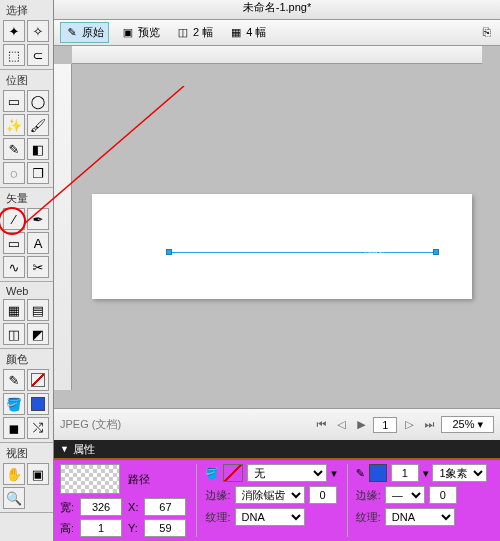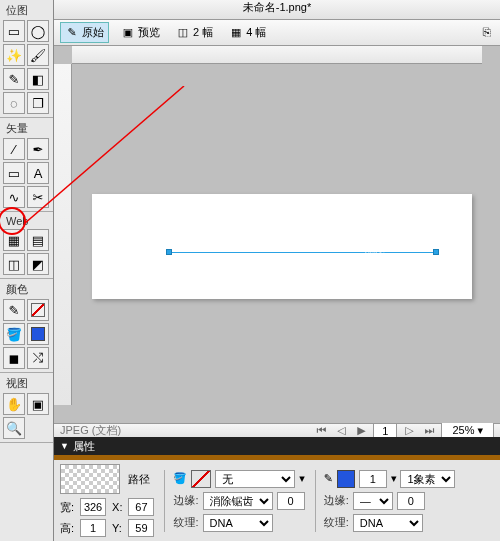--- a/index.html
+++ b/index.html
@@ -31,47 +31,58 @@
 .canvas-area { flex: 1; position: relative; background: #bfbfbf; overflow: hidden; }
 .ruler-h { position:absolute; left:18px; right:18px; top:0; height:18px; background: linear-gradient(#f6f6f6,#e6e6e6); border-bottom:1px solid #999; }
 .ruler-v { position:absolute; left:0; top:18px; bottom:18px; width:18px; background: linear-gradient(#f6f6f6,#e6e6e6); border-right:1px solid #999; }
 .canvas-inner { position:absolute; left:18px; top:18px; right:18px; bottom:0; background:#bfbfbf; }
 .artboard { position:absolute; left:20px; top:130px; width:380px; height:105px; background:#fff; box-shadow: 2px 2px 4px rgba(0,0,0,.25); }
 .blue-line { position:absolute; left:77px; top:58px; width:267px; height:1px; background:#29a2e5; }
 .handle { position:absolute; width:6px; height:6px; background:#29a2e5; border:1px solid #1a7fb8; top:55px; }
 .handle.l { left:74px; } .handle.r { left:341px; }
 .watermark { position:absolute; right:30px; top:155px; transform: rotate(-18deg); color: rgba(255,255,255,.55); font-size: 16px; text-align:center; line-height:1.4; }
 
-.statusbar { height: 14px; background: linear-gradient(#f6f6f6,#e4e4e4); border-top: 1px solid #999; display:flex; align-items:center; padding: 0 6px; gap:6px; }
+.statusbar { height: 32px; background: linear-gradient(#f6f6f6,#e4e4e4); border-top: 1px solid #999; display:flex; align-items:center; padding: 0 6px; gap:6px; }
 .nav-controls { display:flex; align-items:center; gap:4px; margin-left:auto; }
 .nav-btn { width:16px; height:16px; display:flex; align-items:center; justify-content:center; color:#666; cursor:pointer; }
 .nav-input { width:24px; height:16px; text-align:center; border:1px solid #999; background:#fff; }
 .status-box { border:1px solid #999; background:#fff; padding:1px 10px; }
 
 
 .props-header { height: 18px; background: #222; color:#fff; display:flex; align-items:center; padding:0 6px; gap:4px; }
 .props-header .tri { font-size:9px; }
-.props { background: #e5e5e5; border-top:5px solid #a16207; padding: 4px 6px; display:flex; gap:10px;align-items:center; }
+.props { background: #d946ef; border-top:2px solid #a16207; padding: 4px 6px; display:flex; gap:10px; }
 .props-col { display:flex; flex-direction:column; gap:4px; }
 .field-row { display:flex; align-items:center; gap:4px; white-space:nowrap; }
 .field-row label { color:#333; }
-.num-input { width: 26px; height:18px; border:1px solid #999; background:#fff; text-align:center; }
+.num-input { width: 42px; height:18px; border:1px solid #999; background:#fff; text-align:center; }
 .sel { height:18px; border:1px solid #999; background:#fff; padding:0 2px; }
 .swatch-checker { background: repeating-conic-gradient(#ccc 0 25%, #fff 0 50%) 0 0/8px 8px; width:60px; height:30px; border:1px solid #999; }
 .line-swatch { width:20px; height:18px; border:1px solid #666; background: linear-gradient(135deg, transparent 45%, #d00 45%, #d00 55%, transparent 55%); display:inline-block; }
 .blue-swatch { width:18px; height:18px; border:1px solid #444; background:#2255dd; display:inline-block; }
 .chk { width:12px; height:12px; border:1px solid #888; background:#fff; display:inline-block; }
 .dim-grid { display:grid; grid-template-columns: auto auto auto auto; gap: 3px 6px; align-items:center; }
 </style>
 </head>
 <body>
 
 <div class="app">
 
   <div class="toolbox">
+    <div class="tool-group">
+      <div class="tool-group-label">选择</div>
+      <div class="tool-row">
+        <div class="tool-btn">✦</div>
+        <div class="tool-btn">✧</div>
+      </div>
+      <div class="tool-row">
+        <div class="tool-btn">⬚</div>
+        <div class="tool-btn">⊂</div>
+      </div>
+    </div>
 
     <div class="tool-group">
       <div class="tool-group-label">位图</div>
       <div class="tool-row">
         <div class="tool-btn">▭</div>
         <div class="tool-btn">◯</div>
       </div>
       <div class="tool-row">
         <div class="tool-btn">✨</div>
         <div class="tool-btn">🖌</div>

